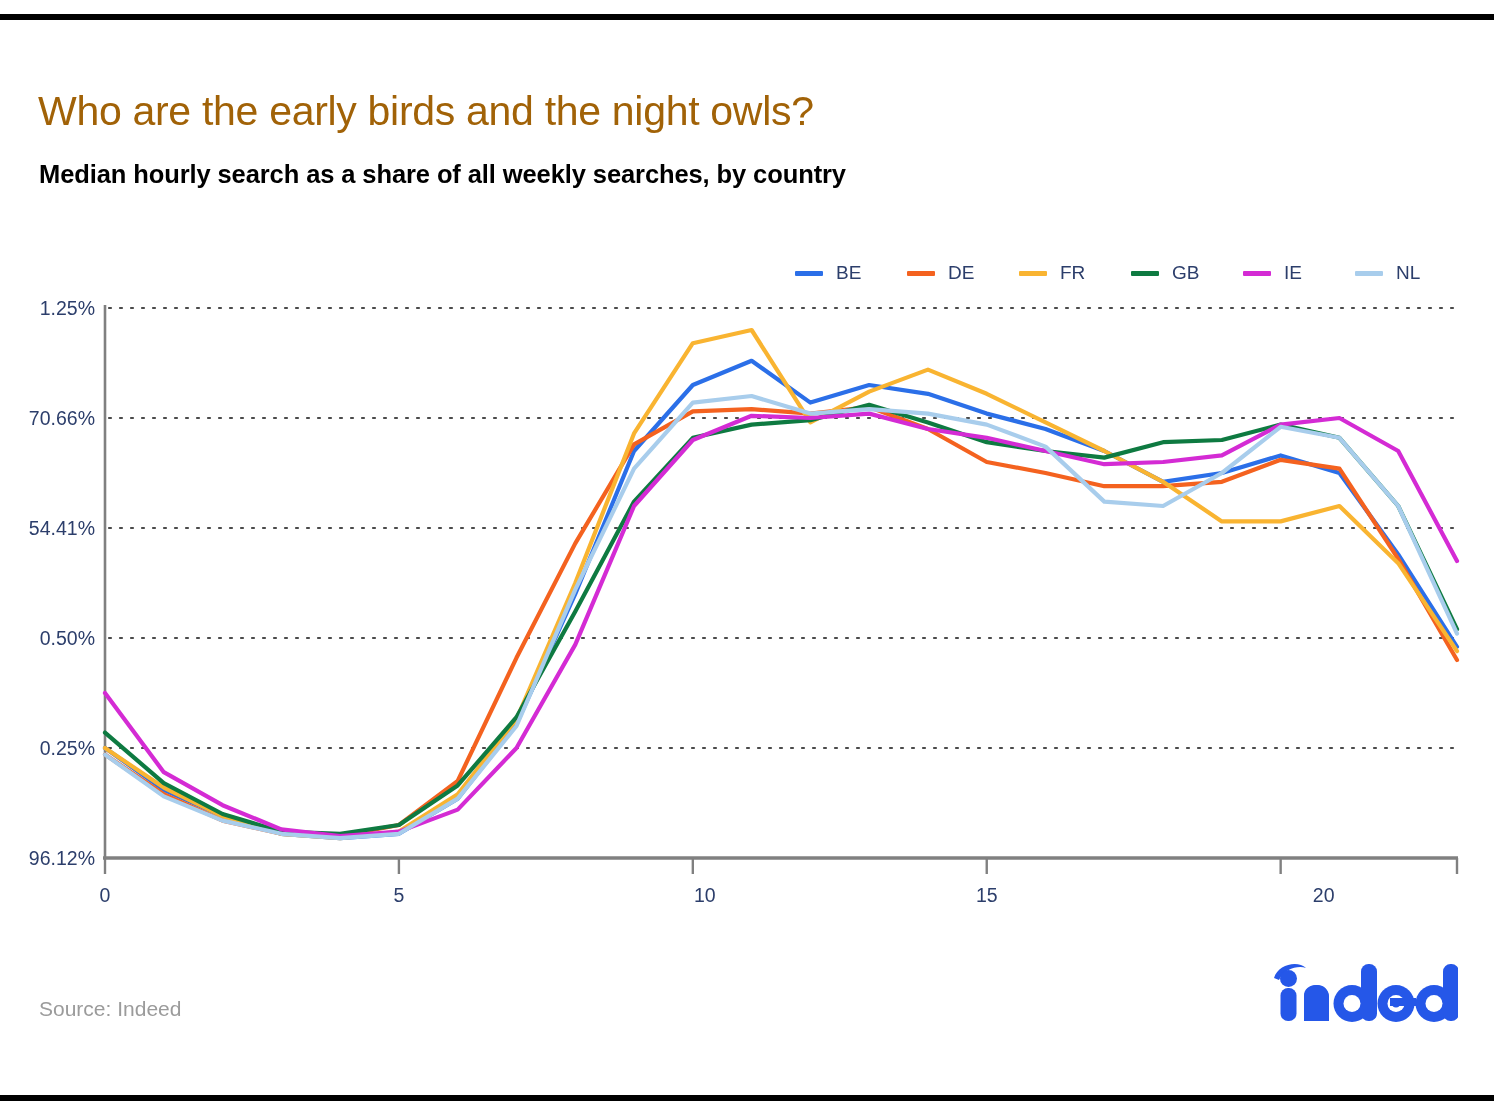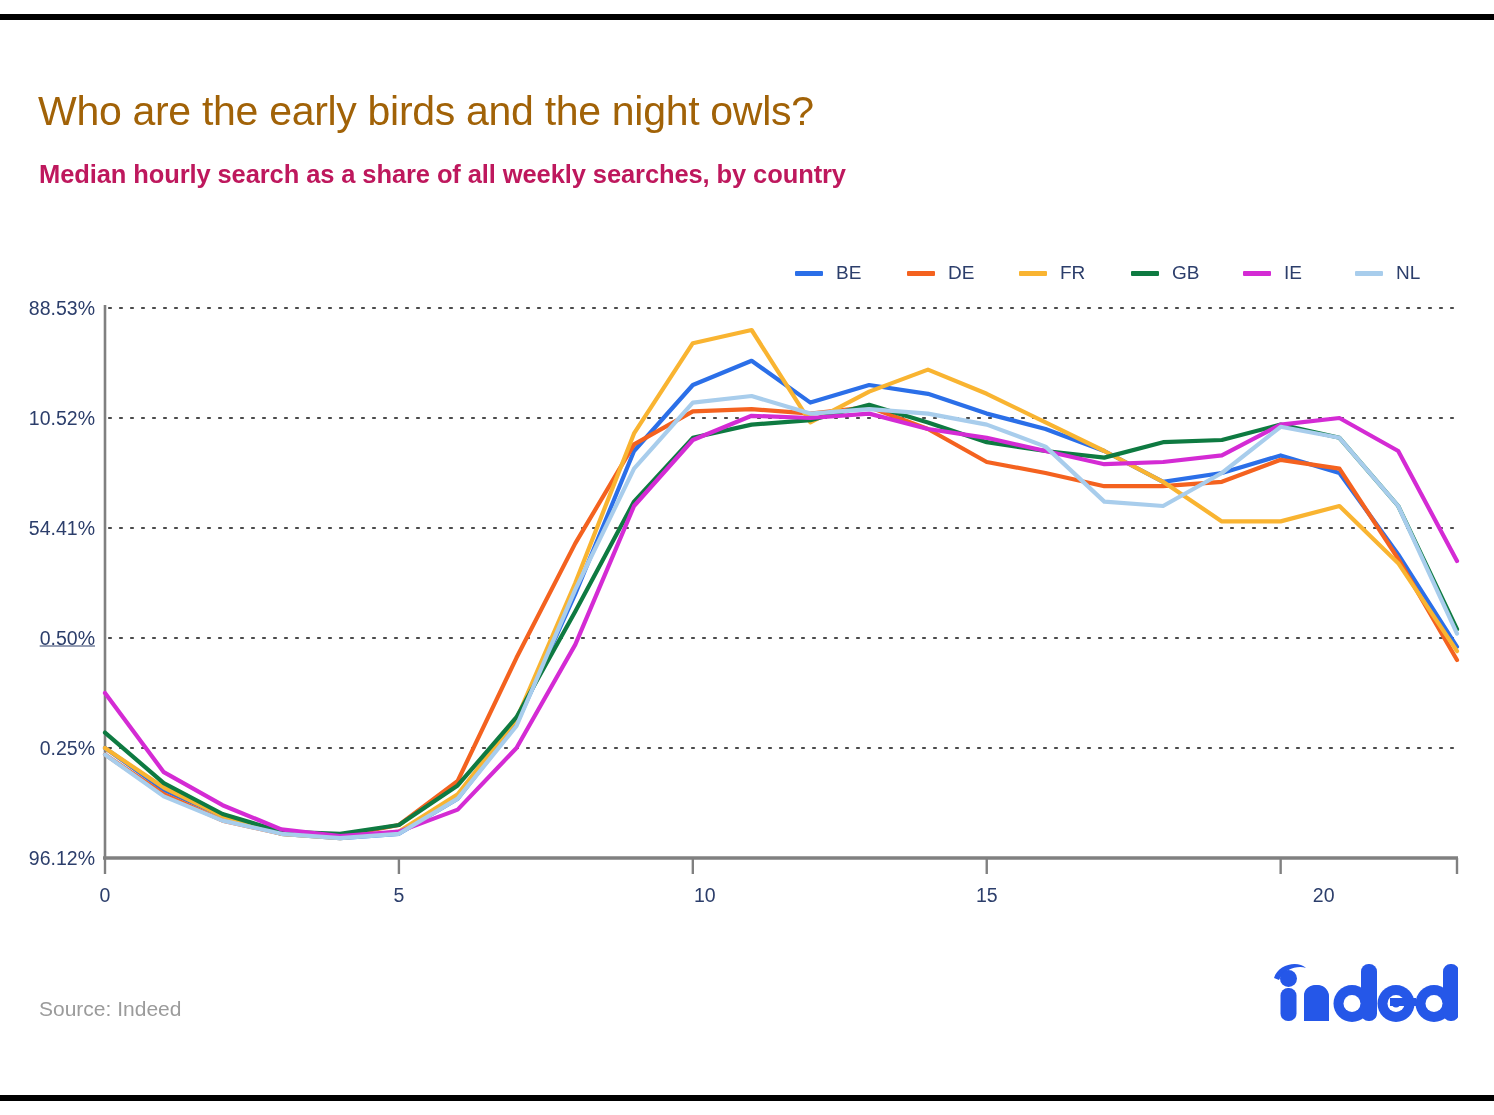--- a/index.html
+++ b/index.html
@@ -45,21 +45,21 @@
     color: #a16207;
     letter-spacing: -0.3px;
     white-space: nowrap;
   }
   .subhead {
     position: absolute;
     left: 39px;
     top: 160px;
     font-size: 25.5px;
     font-weight: 700;
-    color: #be185d;
+    color: #000000;
     letter-spacing: -0.1px;
     white-space: nowrap;
   }
   #plot-area {
     position: absolute;
     left: 0;
     top: 0;
     width: 1494px;
     height: 1115px;
     pointer-events: none;
@@ -166,24 +166,24 @@
       </div>
       <div class="legend-item">
         <span class="legend-swatch" style="background: rgb(168, 205, 236);"></span>
         <span class="legend-label">NL</span>
       </div>
     </div>
 
   <div class="ytick-wrap" id="yticks">
       <div class="ytick" style="top: 858px;">96.12%</div>
       <div class="ytick" style="top: 748px; margin-left: 28px;">0.25%</div>
-      <div class="ytick" style="top: 638px; text-decoration: underline;">0.50%</div>
+      <div class="ytick" style="top: 638px;">0.50%</div>
       <div class="ytick" style="top: 528px;">54.41%</div>
-      <div class="ytick" style="top: 418px;">10.52%</div>
-      <div class="ytick" style="top: 308px;">88.53%</div>
+      <div class="ytick" style="top: 418px;">70.66%</div>
+      <div class="ytick" style="top: 308px;">1.25%</div>
     </div>
   <div id="xticks">
       <div class="xtick" style="left: 105px;">0</div>
       <div class="xtick" style="left: 398.913px;">5</div>
       <div class="xtick" style="left: 692.826px; margin-left: 12px;">10</div>
       <div class="xtick" style="left: 986.739px;">15</div>
       <div class="xtick" style="left: 1280.65px; margin-left: 43px;">20</div>
     </div>
 
   <svg id="plot-area" viewBox="0 0 1494 1115" xmlns="http://www.w3.org/2000/svg">

